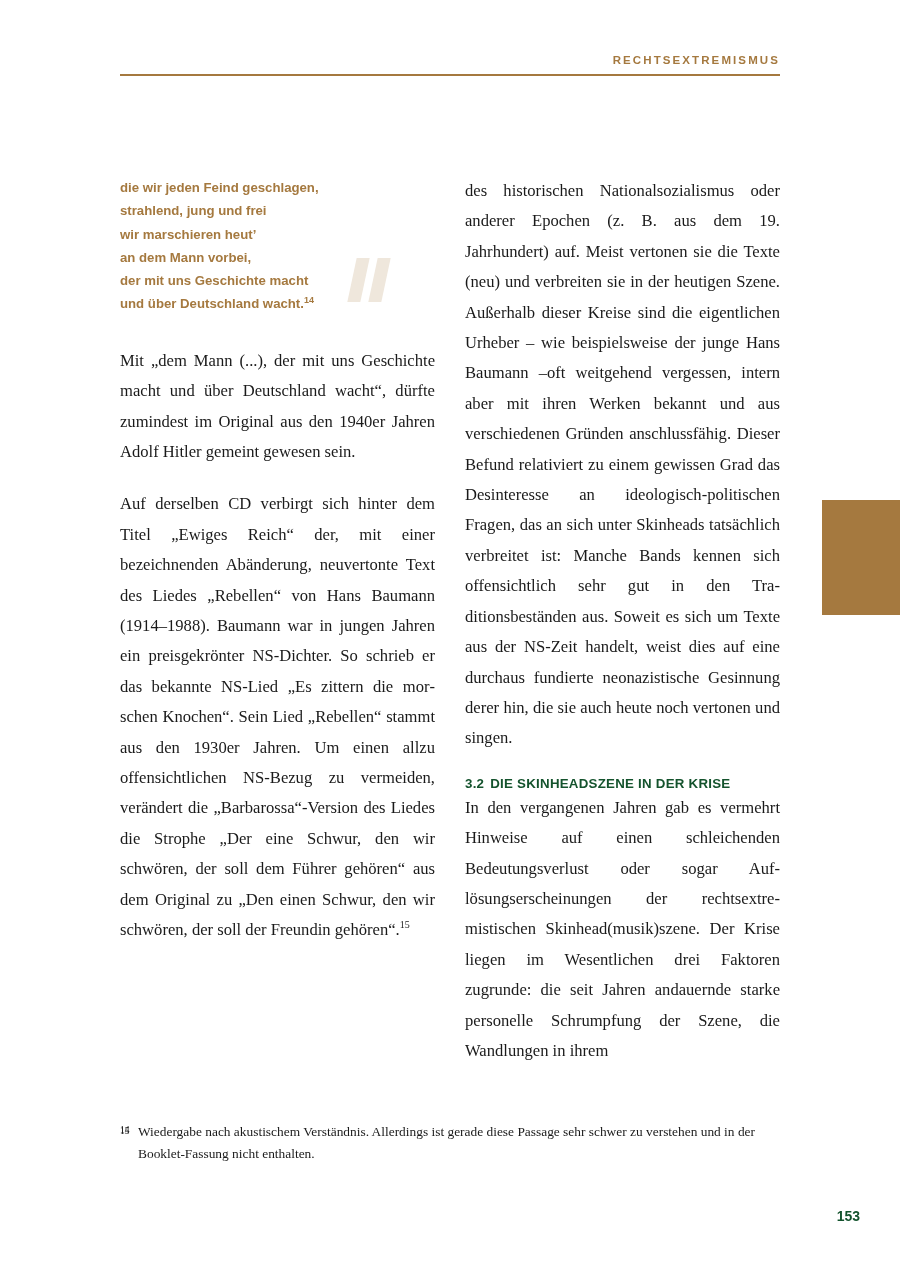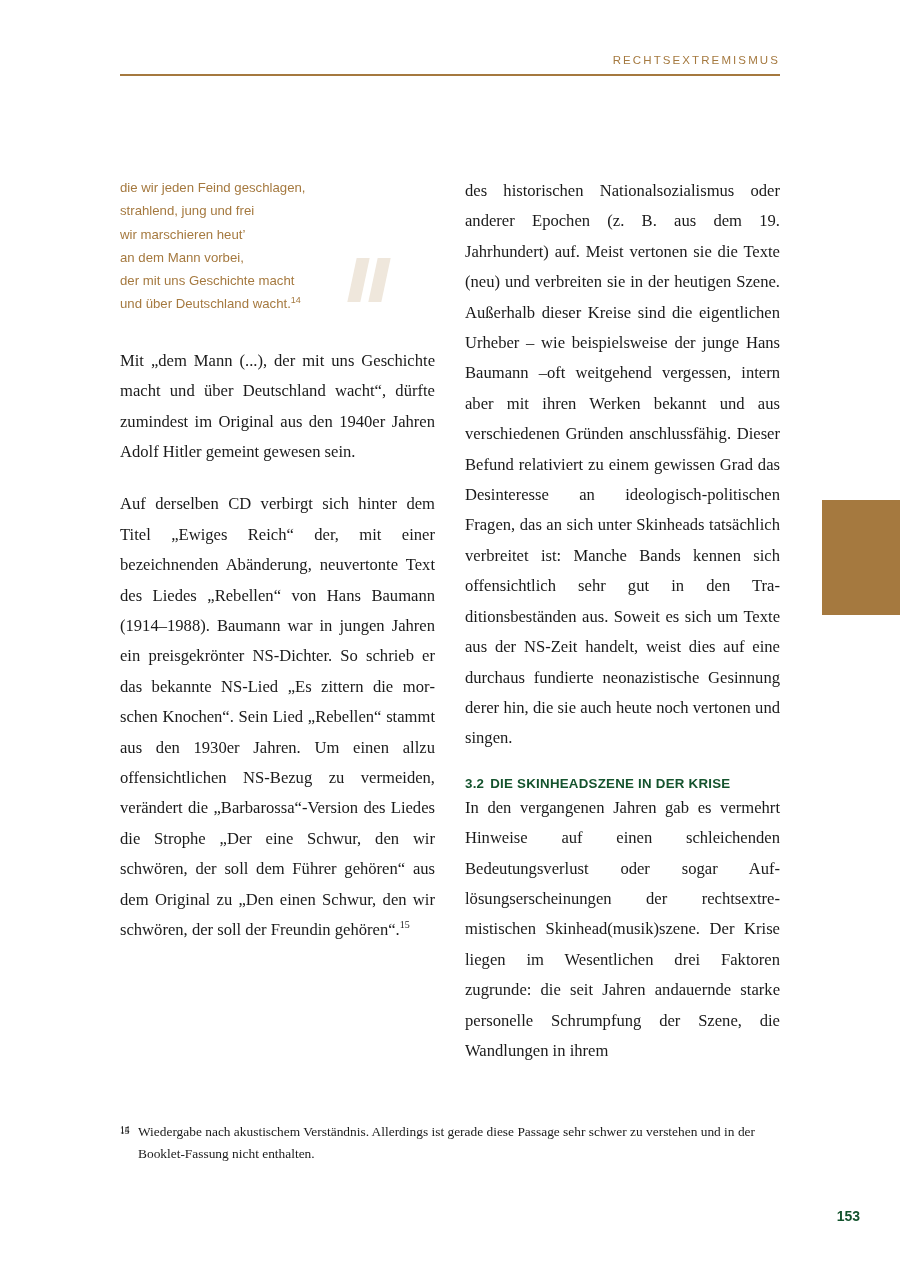--- a/index.html
+++ b/index.html
@@ -19,21 +19,21 @@
   
   .page-header {
     position: absolute;
     left: 120px;
     top: 54px;
     width: 660px;
   }
   .header-title {
     text-align: right;
     font-family: "Liberation Sans", sans-serif;
-    font-weight: normal;
+    font-weight: bold;
     font-size: 11.5px;
     letter-spacing: 2.1px;
     color: #a5793f;
     padding-bottom: 8px;
   }
   .header-rule {
     height: 1.5px;
     background: #a5793f;
     width: 100%;
   }
@@ -89,21 +89,21 @@
     line-height: 30.4px;
     text-align: justify;
     text-justify: inter-word;
     hyphens: manual;
   }
   p.body.last { margin-bottom: 8px; }
 
   .verse {
     margin: 0 0 30px 0;
     font-family: "Liberation Sans", sans-serif;
-    font-weight: normal;
+    font-weight: bold;
     font-size: 13.2px;
     line-height: 23.3px;
     color: #a5793f;
   }
   .verse sup {
     font-size: 9px;
     vertical-align: super;
     line-height: 0;
   }
 

